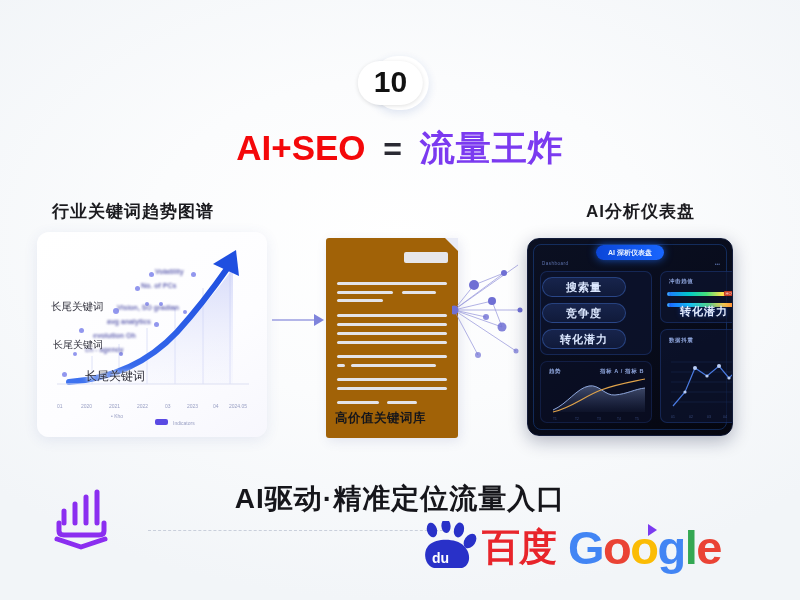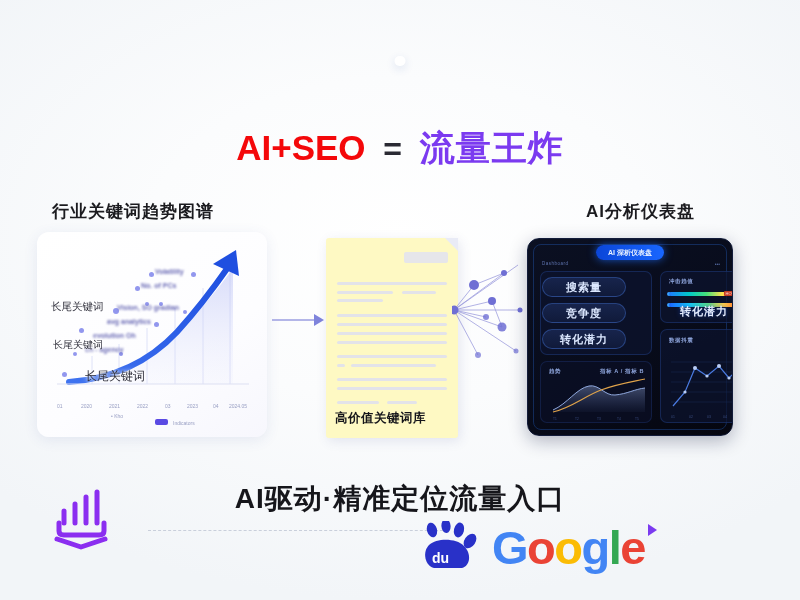--- a/index.html
+++ b/index.html
@@ -110,21 +110,21 @@
     font-size: 5px; color: #9aa0c4; filter: blur(0.7px);
   }
 
   
   .arrow-1 { position: absolute; left: 272px; top: 312px; }
 
   
   .card-doc {
     position: absolute; left: 326px; top: 238px;
     width: 132px; height: 200px;
-    background: #fef9c3;
+    background: #a16207;
     border-radius: 3px;
     box-shadow: 2px 3px 12px rgba(70,80,150,0.13);
   }
   .doc-corner {
     position: absolute; right: 0; top: 0;
     width: 0; height: 0;
     border-left: 13px solid transparent;
     border-top: 13px solid #e9ebf6;
   }
   .doc-block {
@@ -247,20 +247,21 @@
     width: 0; height: 0;
     border-left: 9px solid #7b3af0;
     border-top: 6px solid transparent;
     border-bottom: 6px solid transparent;
   }
 </style>
 </head>
 <body>
 
 <div class="top-badge">
+  <div class="num">10</div>
 </div>
 
 <div class="main-title">
   <span class="seo">AI+SEO</span>
   <span class="eq">=</span>
   <span class="cn">流量王炸</span>
 </div>
 
 <div class="sec-label left">行业关键词趋势图谱</div>
 <div class="sec-label right">AI分析仪表盘</div>
@@ -479,17 +480,18 @@
   <svg width="62" height="52" viewBox="0 0 62 52">
     <g fill="#2931c8">
       <ellipse cx="14" cy="9" rx="5" ry="7.5" transform="rotate(-16 14 9)"></ellipse>
       <ellipse cx="28" cy="5" rx="4.6" ry="7" transform="rotate(-4 28 5)"></ellipse>
       <ellipse cx="41" cy="9" rx="5" ry="7.5" transform="rotate(14 41 9)"></ellipse>
       <ellipse cx="52" cy="20" rx="5.5" ry="8" transform="rotate(34 52 20)"></ellipse>
       <path d="M11,24 C19,17 38,17 46,25 C54,33 52,45 44,47 L16,47 C7,45 4,31 11,24 Z"></path>
     </g>
     <text x="14" y="42" font-family="'Liberation Sans',sans-serif" font-size="14" font-weight="bold" fill="#ffffff">du</text>
   </svg>
+  <span class="baidu-cn">百度</span>
   <span class="google-wrap">
     <span class="g-b">G</span><span class="g-r">o</span><span class="g-y">o</span><span class="g-b">g</span><span class="g-g">l</span><span class="g-r">e</span>
   </span>
 </div>
 <div class="play-tri"></div>
 
 </body></html>

